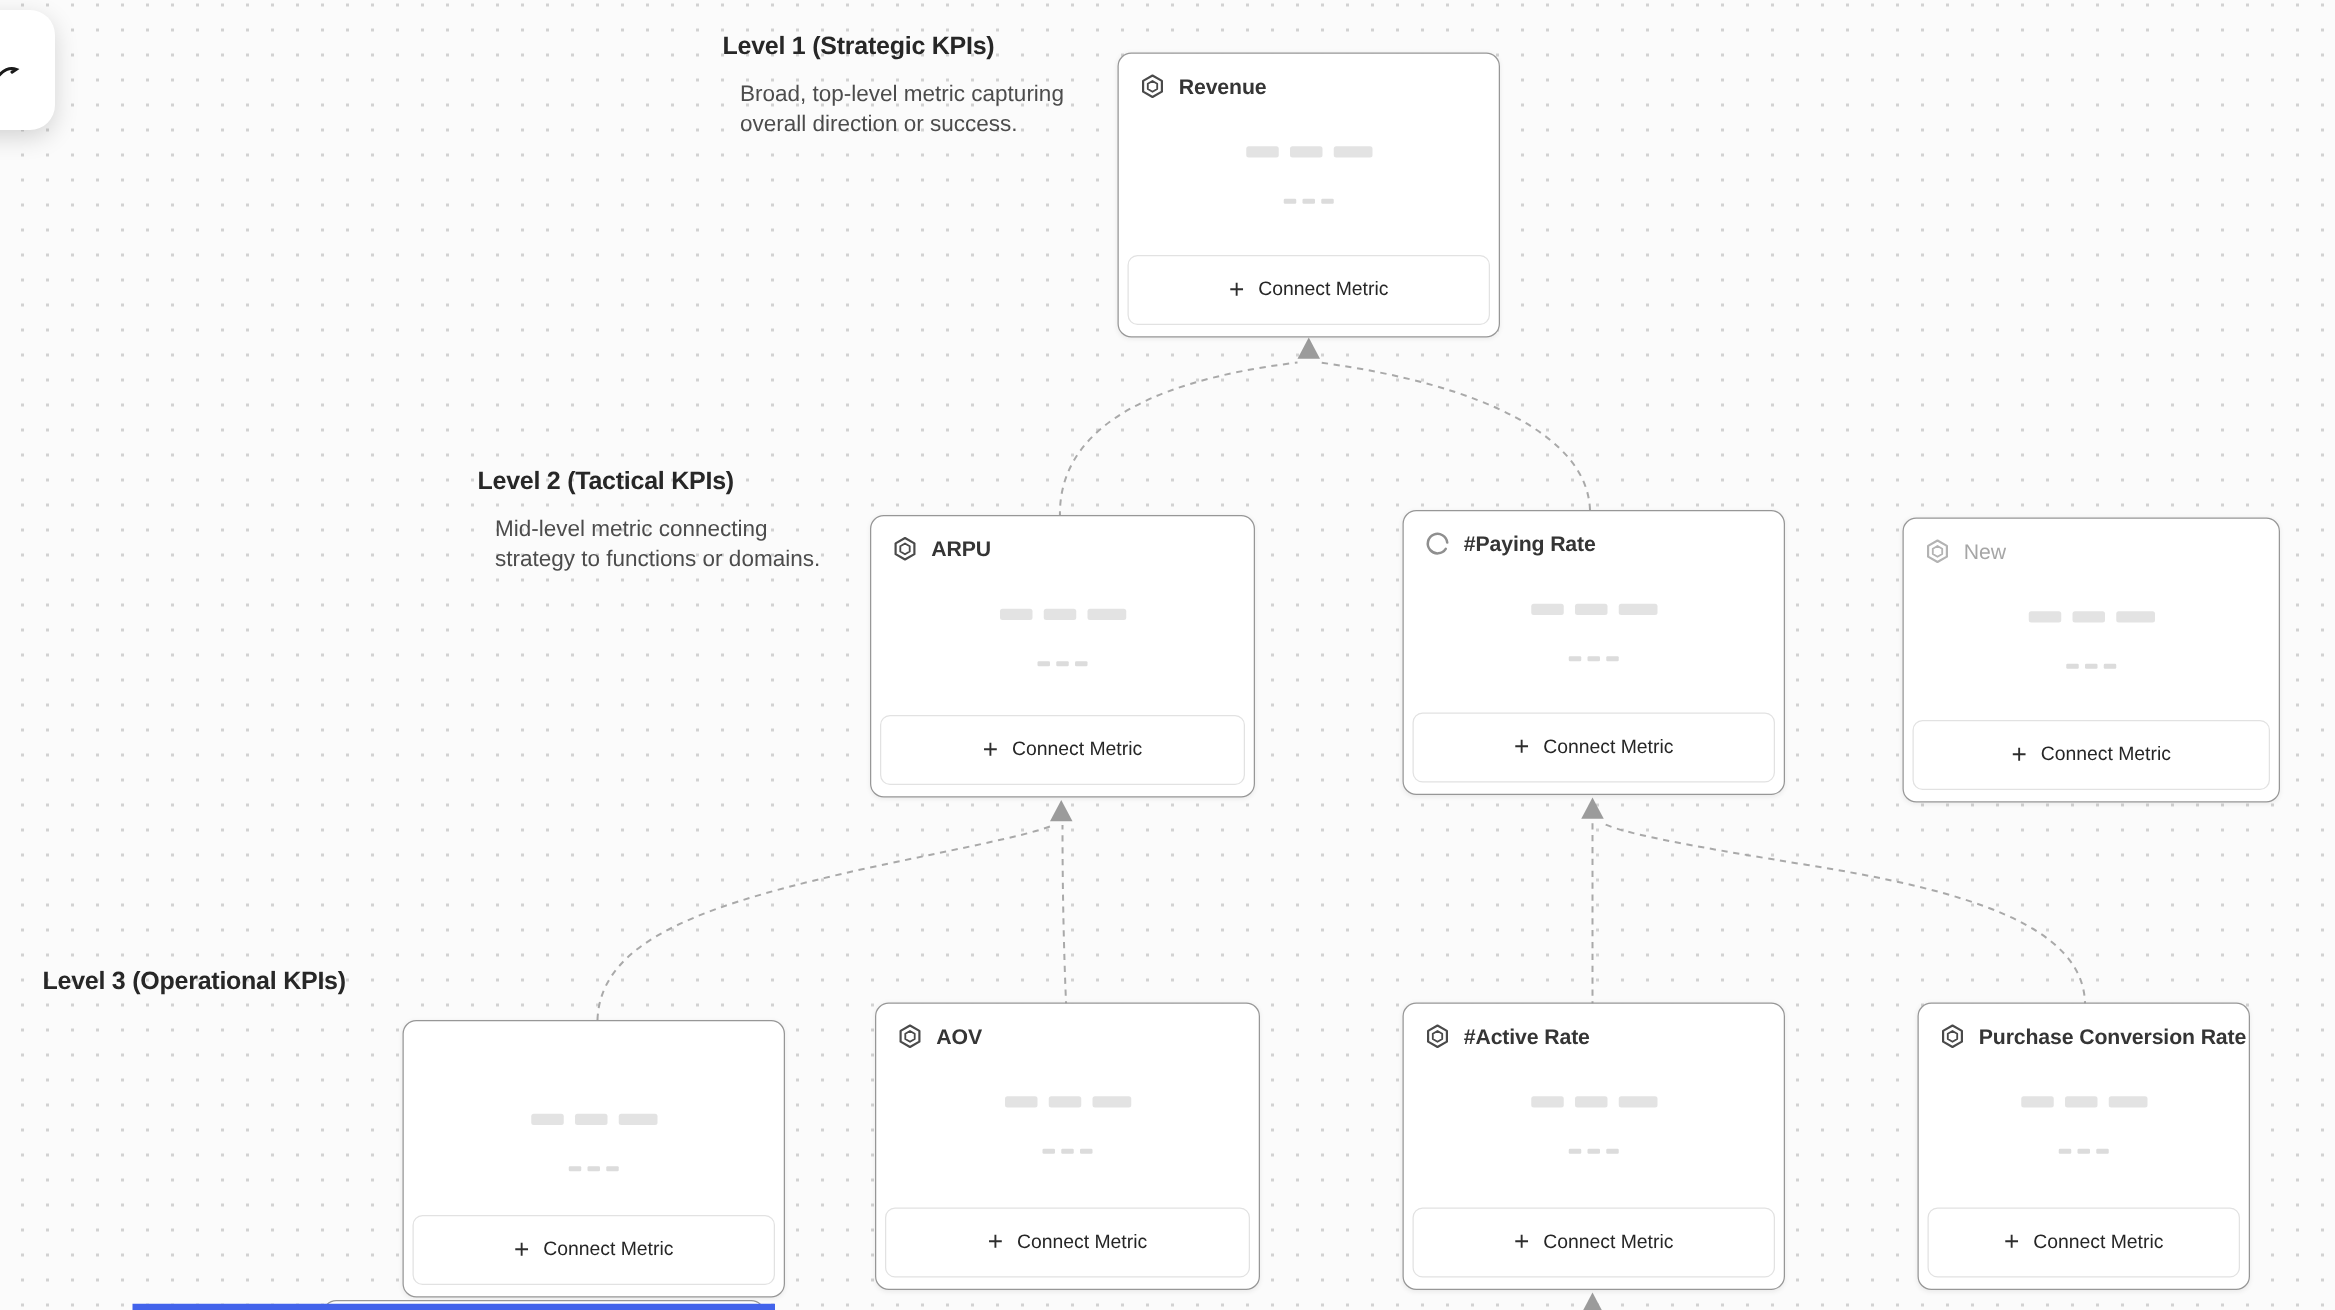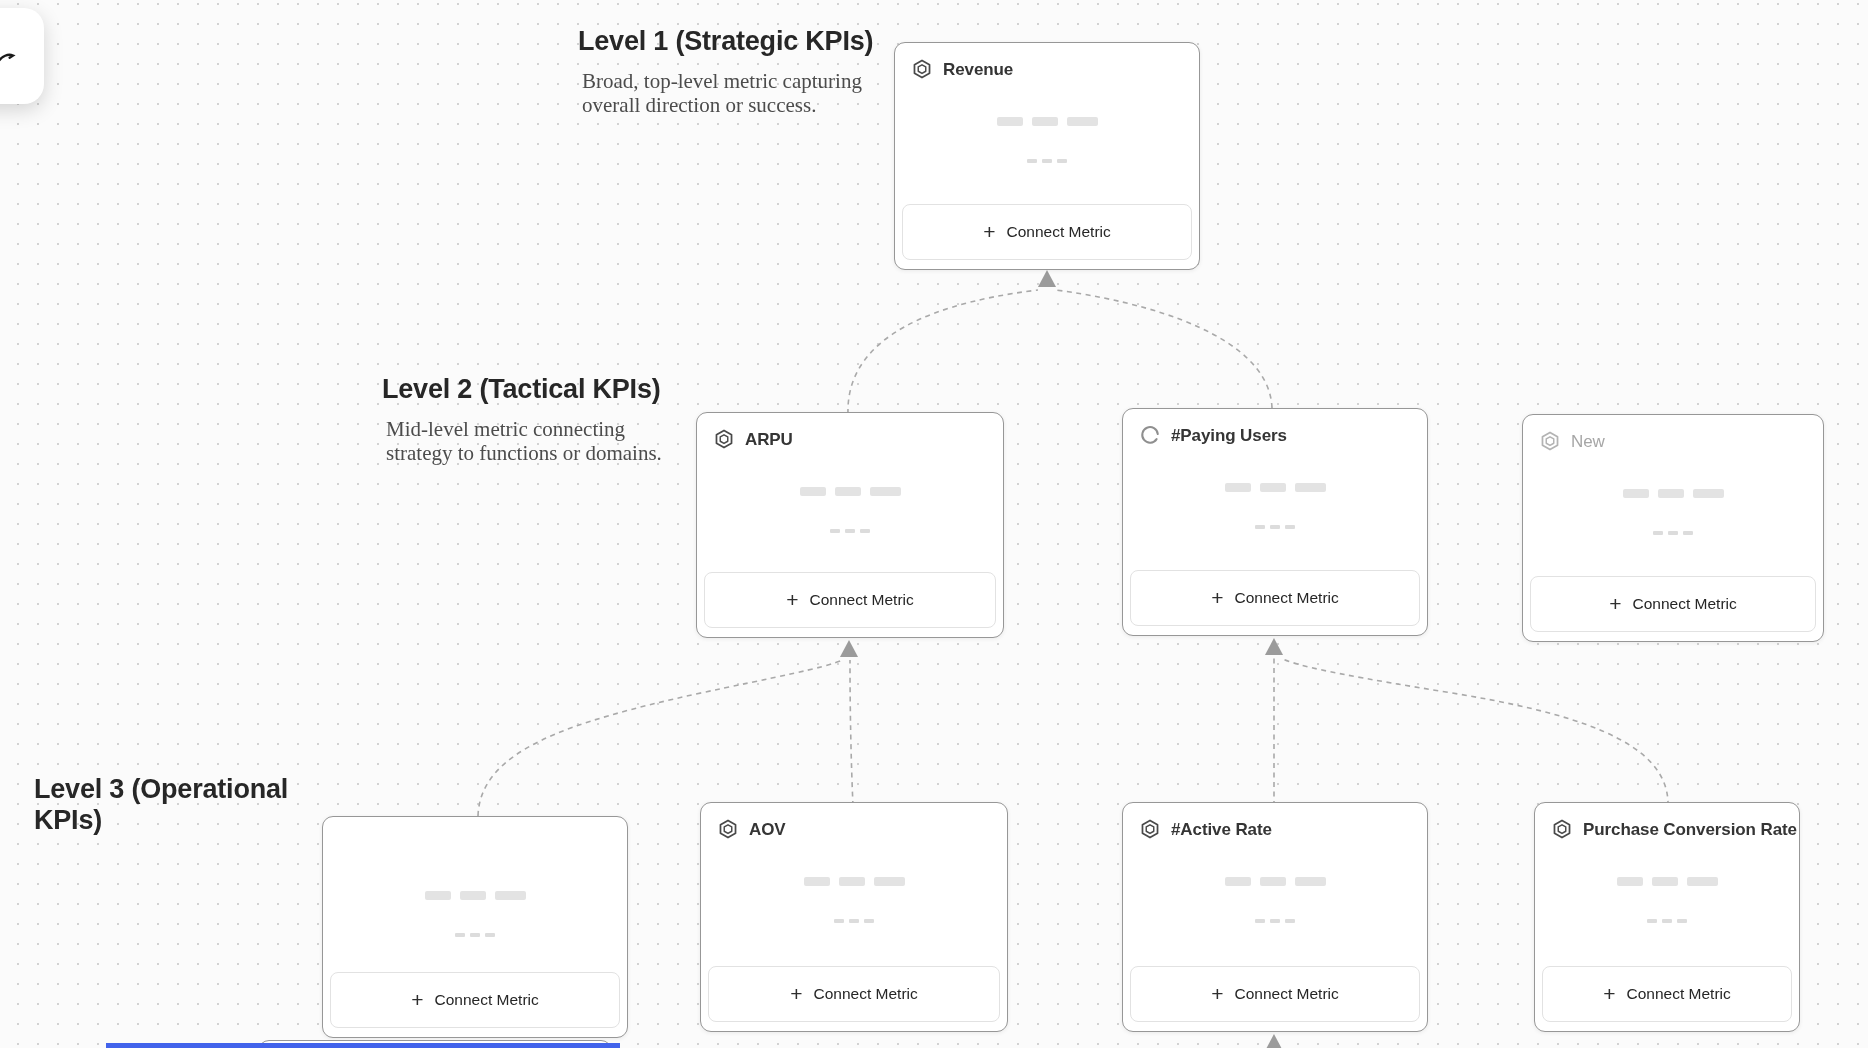--- a/index.html
+++ b/index.html
@@ -16,24 +16,24 @@
     background-position:8px 14px;
   }
   
   svg.connectors{position:absolute;inset:0;width:1868px;height:1048px;}
   svg.connectors path.edge{fill:none;stroke:#a9a9a9;stroke-width:1.6;stroke-dasharray:5 4.5;}
   svg.connectors polygon.head{fill:#9b9b9b;}
 
   
   .level{position:absolute;width:300px;}
   .level-title{
-    font-size:27px;font-weight:700;color:#272727;letter-spacing:-0.2px;margin:0 0 12px 0;
+    font-size:20px;font-weight:700;color:#272727;letter-spacing:-0.2px;margin:0 0 12px 0;
   }
   .level-desc{
-    font-size:21px;color:#4c4c4c;line-height:24px;white-space:pre-line;margin:4px;font-family:Liberation Serif, serif;
+    font-size:18px;color:#4c4c4c;line-height:24px;white-space:pre-line;margin:14px;
   }
 
   
   .card{
     position:absolute;background:#fff;border:1.5px solid #979797;border-radius:11px;
     box-shadow:0 1px 4px rgba(0,0,0,.07);box-sizing:border-box;
   }
   .card-head{display:flex;align-items:flex-end;gap:10px;padding:15px 16px 0 16px;}
   .card-head .icon{width:22px;height:22px;flex:0 0 auto;display:flex;}
   .card-title{font-size:17px;font-weight:600;color:#353535;letter-spacing:-0.1px;white-space:nowrap;}
@@ -168,21 +168,21 @@
     </button>
   </div>
 
   <div class="card" style="left:1122px;top:408px;width:306px;height:228px;">
     <div class="card-head">
       <span class="icon">
         <svg viewBox="0 0 24 24" width="22" height="22" fill="none">
           <path d="M19.2 16.5 A8.5 8.5 0 1 1 20.5 11" stroke="#8f8f8f" stroke-width="2.2" stroke-linecap="round"></path>
         </svg>
       </span>
-      <span class="card-title">#Paying Users</span>
+      <span class="card-title">#Paying Rate</span>
     </div>
     <div class="sk">
       <div class="sk-row">
           <i></i>
           <i></i>
           <i></i>
         </div>
       <div class="sk-row small">
           <i></i>
           <i></i>

